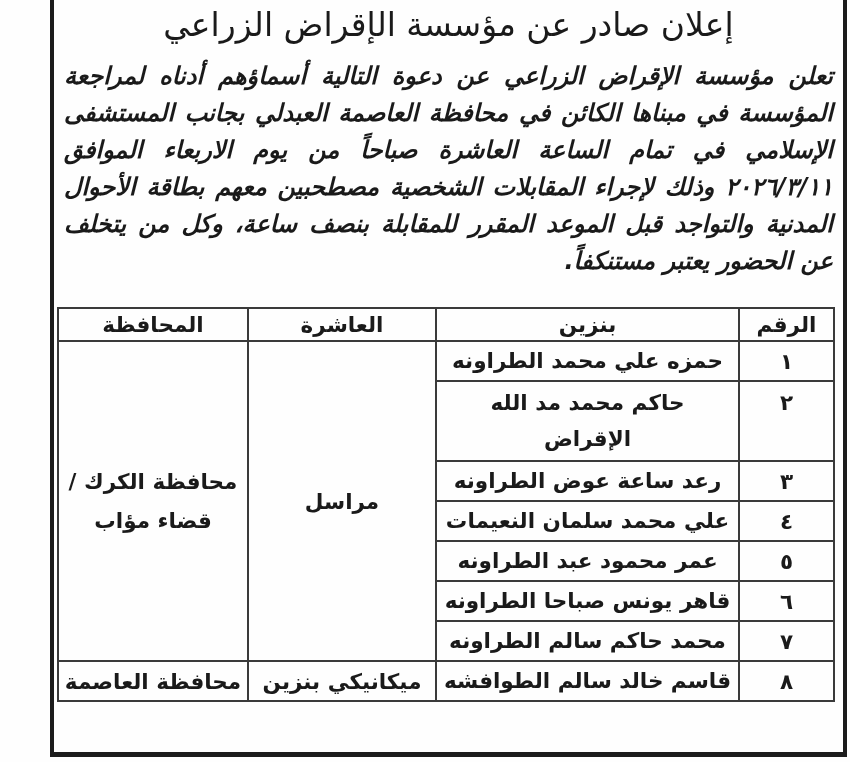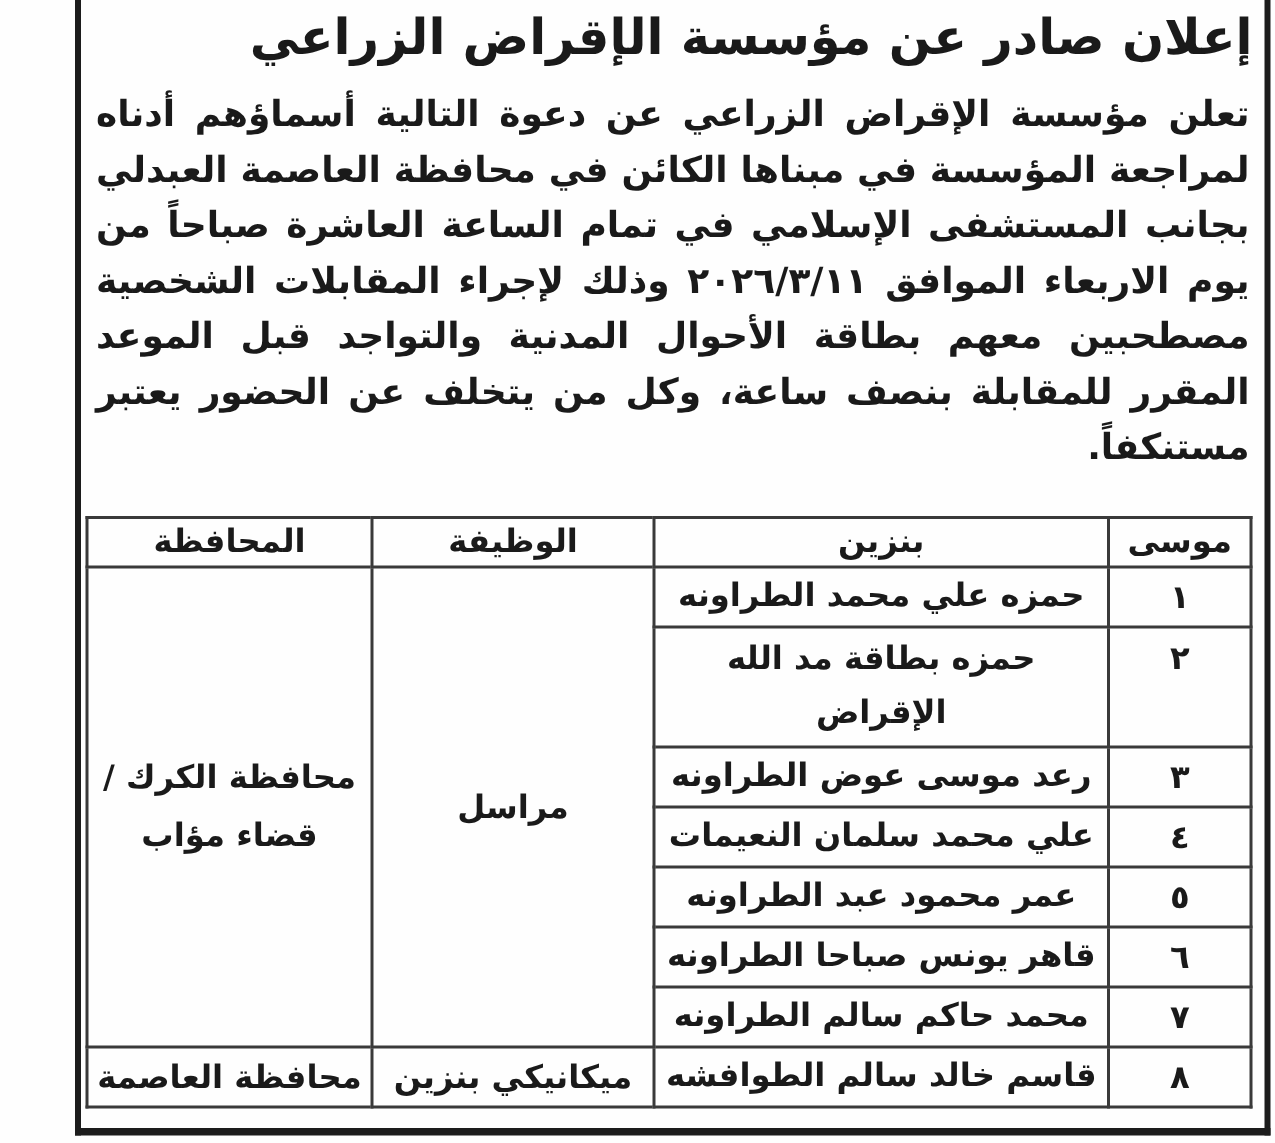--- a/index.html
+++ b/index.html
@@ -17,30 +17,32 @@
     left: 50px; top: 0;
     width: 797px; height: 757px;
     border: 4px solid #1c1c1c;
     border-top: none;
     border-bottom-width: 5px;
     background: #fefefe;
     padding: 0 8px;
   }
   .title {
     margin-top: 5px;
+    text-align: center;
     font-size: 33px;
-    font-weight: bold;
+    font-weight: normal;
     letter-spacing: -0.5px;
   }
   .body-text {
     margin: 14px 2px 0 2px;
     font-size: 24px;
     font-weight: bold;
     line-height: 37px;
     text-align: justify;
+    font-style: italic;
   }
   table.applicants {
     width: 776px;
     margin: 27px auto 0 auto;
     border-collapse: collapse;
     table-layout: fixed;
   }
   table.applicants th, table.applicants td {
     border: 2px solid #3a3a3a;
     text-align: center;
@@ -72,49 +74,49 @@
 
     <table class="applicants">
       <colgroup>
         <col style="width:95px">
         <col style="width:303px">
         <col style="width:188px">
         <col style="width:190px">
       </colgroup>
       <thead>
         <tr>
-          <th>موسى</th>
+          <th>الرقم</th>
           <th>بنزين</th>
-          <th>الوظيفة</th>
+          <th>العاشرة</th>
           <th>المحافظة</th>
         </tr>
       </thead>
       <tbody>
         <tr class="row-first">
           <td>١</td>
           <td class="name-cell">
             <span>حمزه علي محمد الطراونه</span>
           </td>
           <td class="merged" rowspan="7">مراسل</td>
           <td class="merged" rowspan="7">
             <span style="display:block">محافظة الكرك /</span>
             <span style="display:block">قضاء مؤاب</span>
           </td>
         </tr>
         <tr class="row-tall">
           <td style="vertical-align:top; padding-top:8px;">٢</td>
           <td class="name-cell">
-            <span>حمزه بطاقة مد الله</span>
+            <span>حاكم محمد مد الله</span>
             <span>الإقراض</span>
           </td>
         </tr>
         <tr class="row-normal">
           <td>٣</td>
           <td class="name-cell">
-            <span>رعد موسى عوض الطراونه</span>
+            <span>رعد ساعة عوض الطراونه</span>
           </td>
         </tr>
         <tr class="row-normal">
           <td>٤</td>
           <td class="name-cell">
             <span>علي محمد سلمان النعيمات</span>
           </td>
         </tr>
         <tr class="row-normal">
           <td>٥</td>

